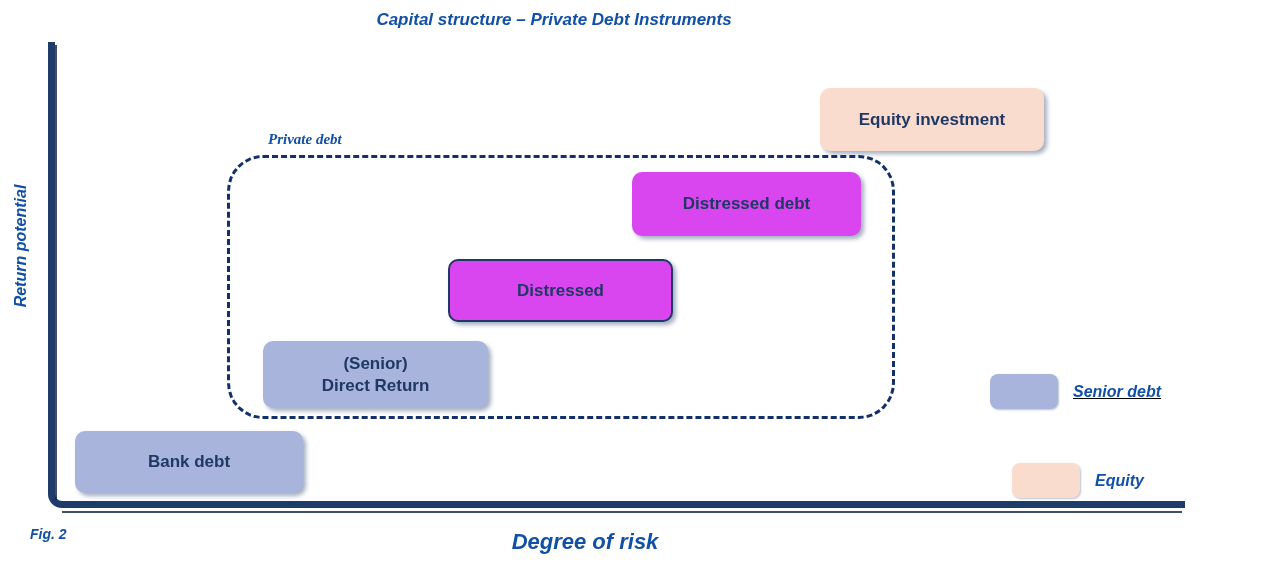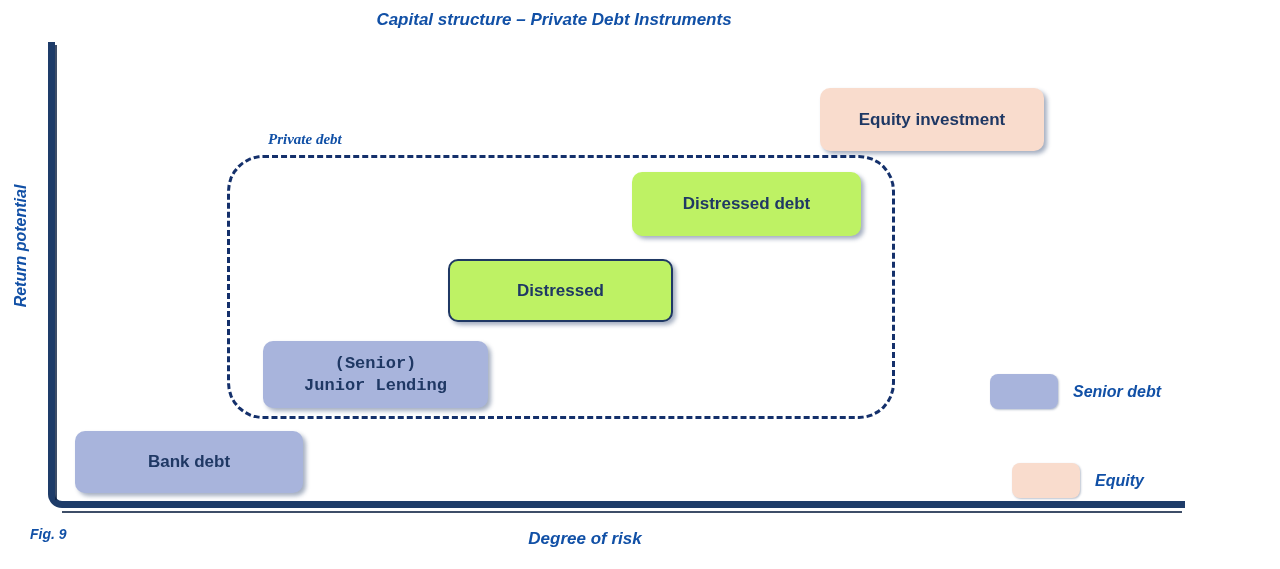--- a/index.html
+++ b/index.html
@@ -29,21 +29,21 @@
     left: 30px; top: 526px;
     font-size: 14px;
     font-weight: bold;
     font-style: italic;
     color: #1150A6;
   }
   .x-axis-label {
     position: absolute;
     left: 435px; top: 529px; width: 300px;
     text-align: center;
-    font-size: 17px;
+    font-size: 22px;
     font-weight: bold;
     font-style: italic;
     color: #1150A6;
   }
   .y-axis-label {
     position: absolute;
     left: 12px; top: 246px;
     transform: rotate(-90deg) translateX(-50%);
     transform-origin: 0 0;
     white-space: nowrap;
@@ -102,38 +102,38 @@
     justify-content: center;
     border-radius: 10px;
     font-size: 17px;
     font-weight: bold;
     color: #1F3864;
     text-align: center;
     line-height: 1.25;
     box-shadow: 3px 3px 4px rgba(31, 56, 100, 0.40);
   }
   .fill-senior { background: #A8B4DC; }
-  .fill-junior { background: #bef264; }
+  .fill-junior { background: #d946ef; }
   .fill-equity { background: #F9DCCD; }
 
   .box-bank        { left: 75px;  top: 431px; width: 228px; height: 62px; }
-  .box-direct      { left: 263px; top: 341px; width: 225px; height: 67px; font-family: Liberation Mono, monospace; }
+  .box-direct      { left: 263px; top: 341px; width: 225px; height: 67px; }
   .box-mezzanine   { left: 448px; top: 259px; width: 225px; height: 63px;
                      border: 2.5px solid #1F3864; }
   .box-distressed  { left: 632px; top: 172px; width: 229px; height: 64px; }
   .box-equity      { left: 820px; top: 88px;  width: 224px; height: 63px; }
 
   
   .legend-row {
     position: absolute;
     left: 990px;
     display: flex;
     align-items: center;
   }
-  .legend-row-1 { top: 374px; }
+  .legend-row-1 { top: 374px; text-decoration: underline; }
   .legend-row-2 { top: 420px; }
   .legend-row-3 { top: 463px; padding-left: 22px; }
   .legend-swatch {
     width: 68px; height: 35px;
     border-radius: 8px;
     box-shadow: 1px 1px 2px rgba(31, 56, 100, 0.30);
   }
   .legend-label {
     margin-left: 15px;
     font-size: 16px;
@@ -148,32 +148,32 @@
 
 <div class="canvas">
 
   <div class="fig-title">Capital structure – Private Debt Instruments</div>
 
   <div class="axis-l"></div>
   <div class="axis-shadow-v"></div>
   <div class="axis-shadow-h"></div>
   <div class="y-axis-label">Return potential</div>
   <div class="x-axis-label">Degree of risk</div>
-  <div class="fig-caption">Fig. 9</div>
+  <div class="fig-caption">Fig. 2</div>
 
   <div class="group-outline"></div>
   <div class="group-label">Private debt</div>
 
   <div class="box fill-senior box-bank">
     <span>Bank debt</span>
   </div>
 
   <div class="box fill-senior box-direct">
     <span>(Senior)</span>
-    <span>Junior Lending</span>
+    <span>Direct Return</span>
   </div>
 
   <div class="box fill-junior box-mezzanine">
     <span>Distressed</span>
   </div>
 
   <div class="box fill-junior box-distressed">
     <span>Distressed debt</span>
   </div>
 

